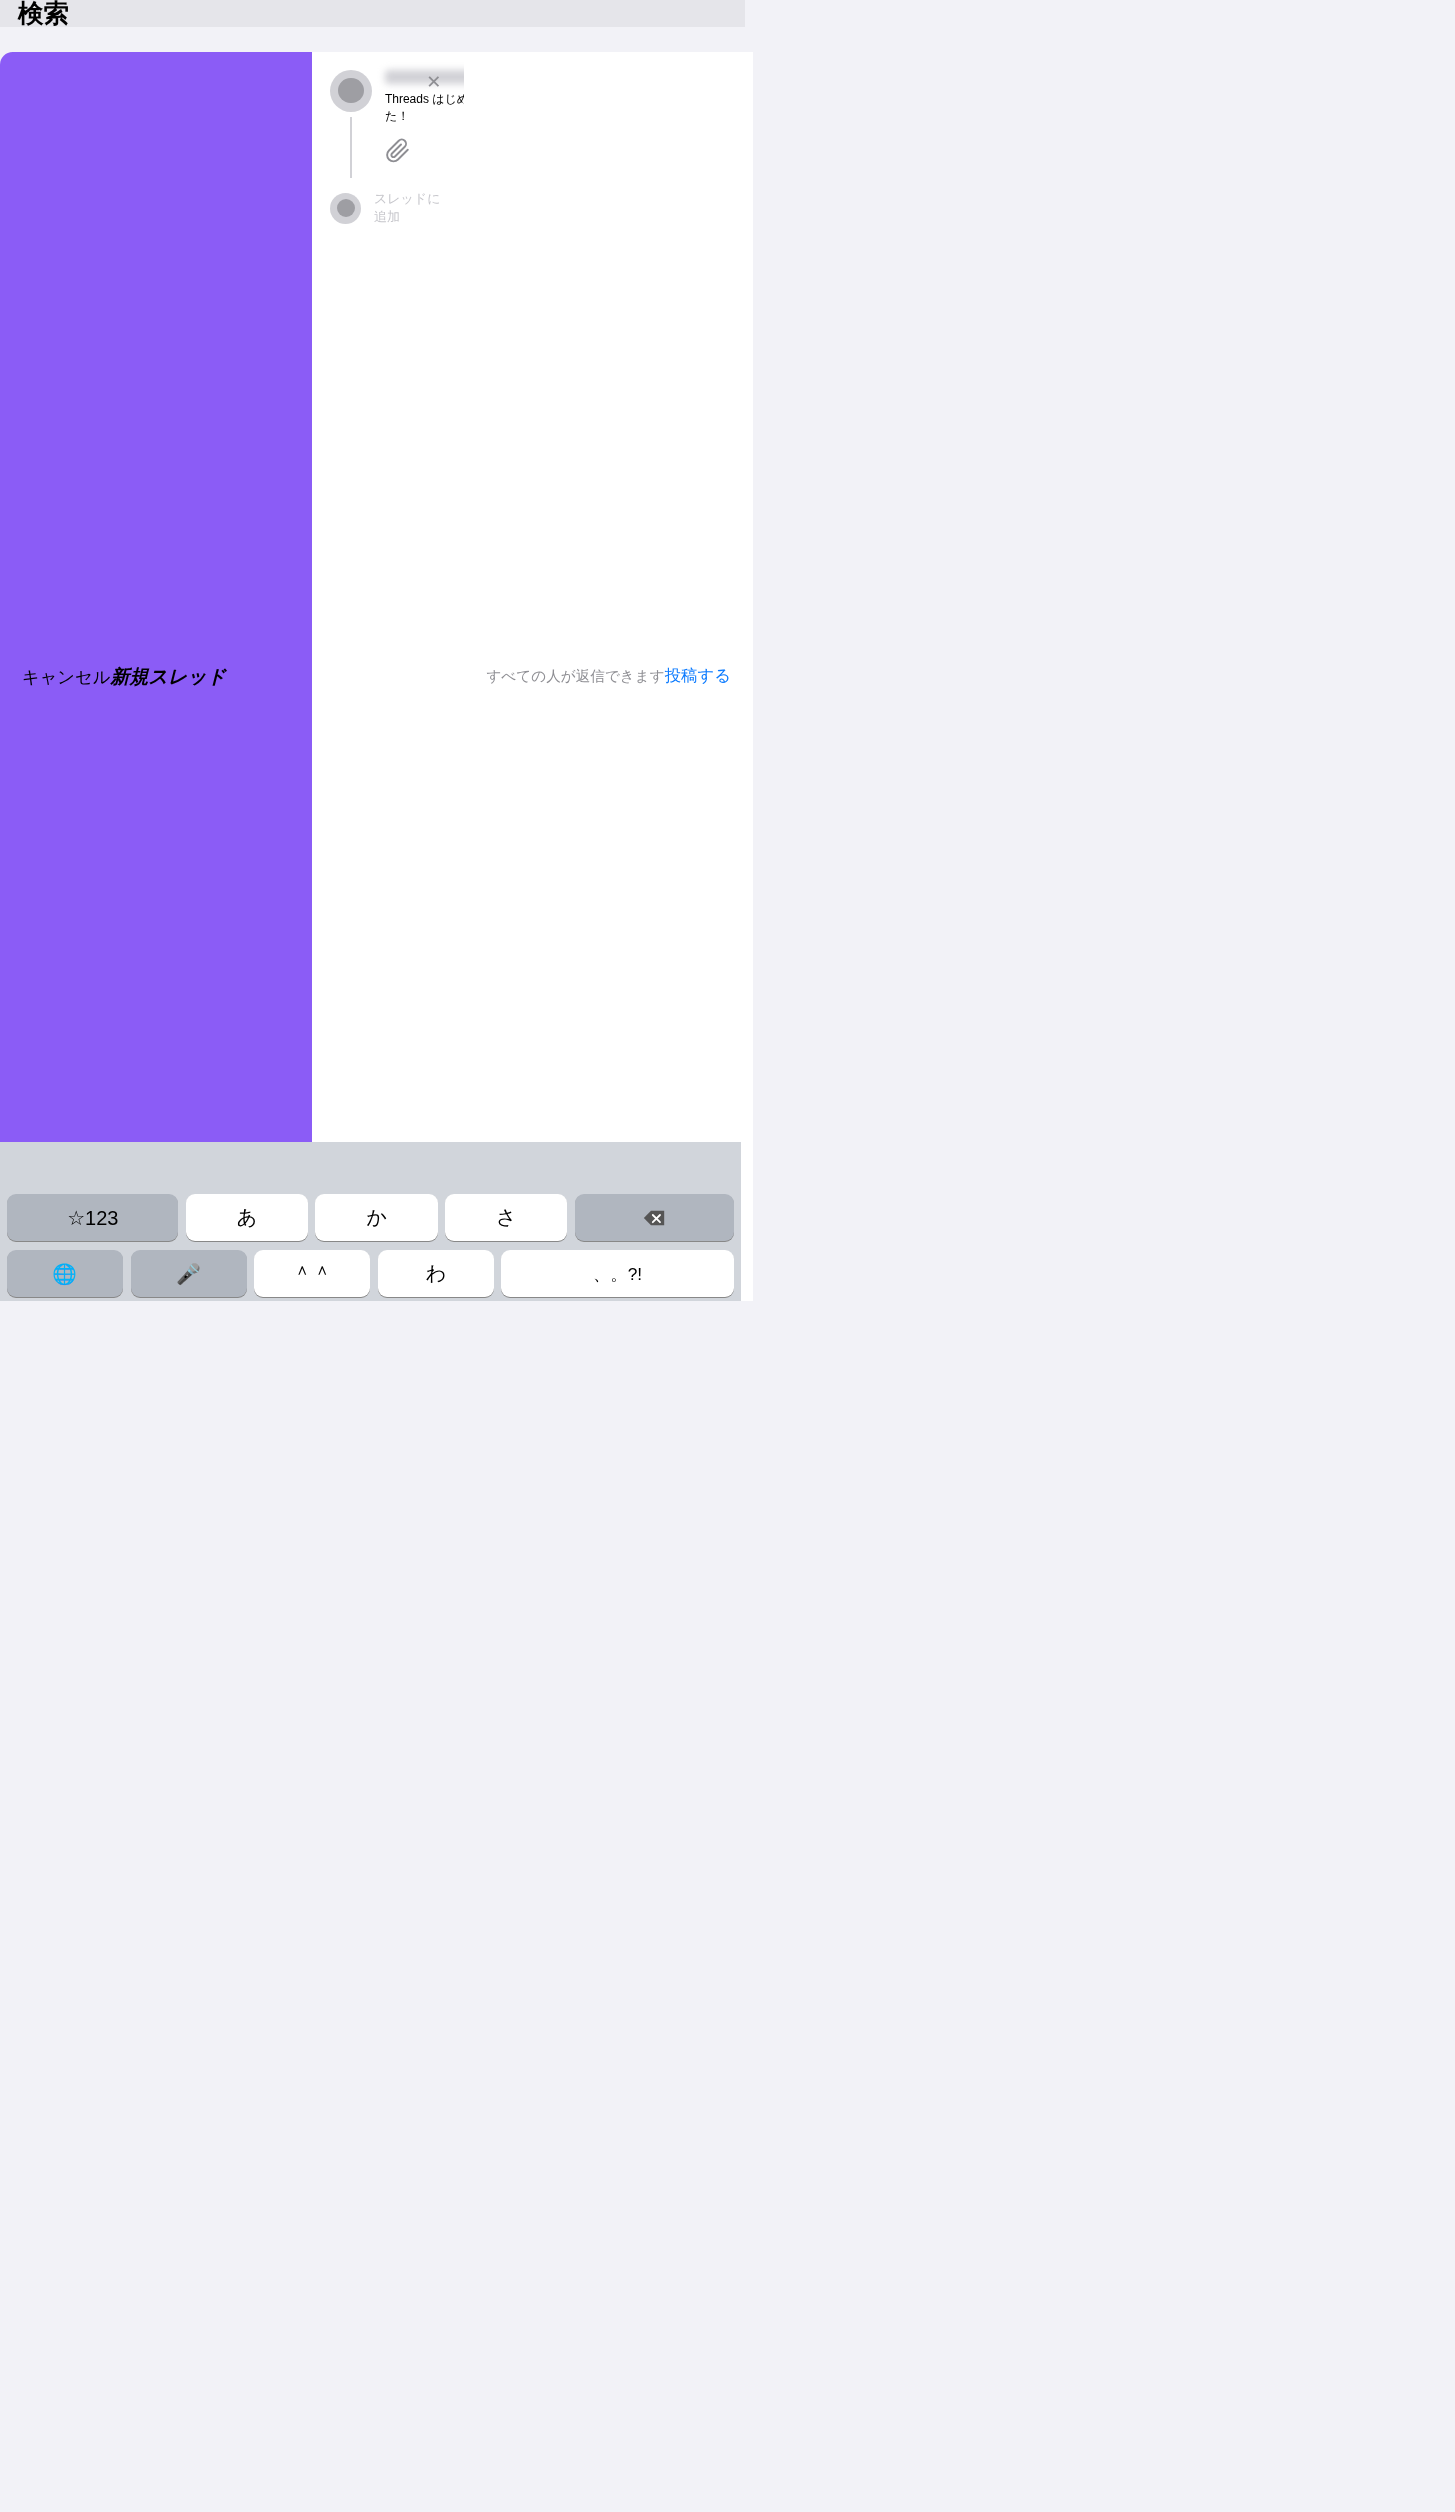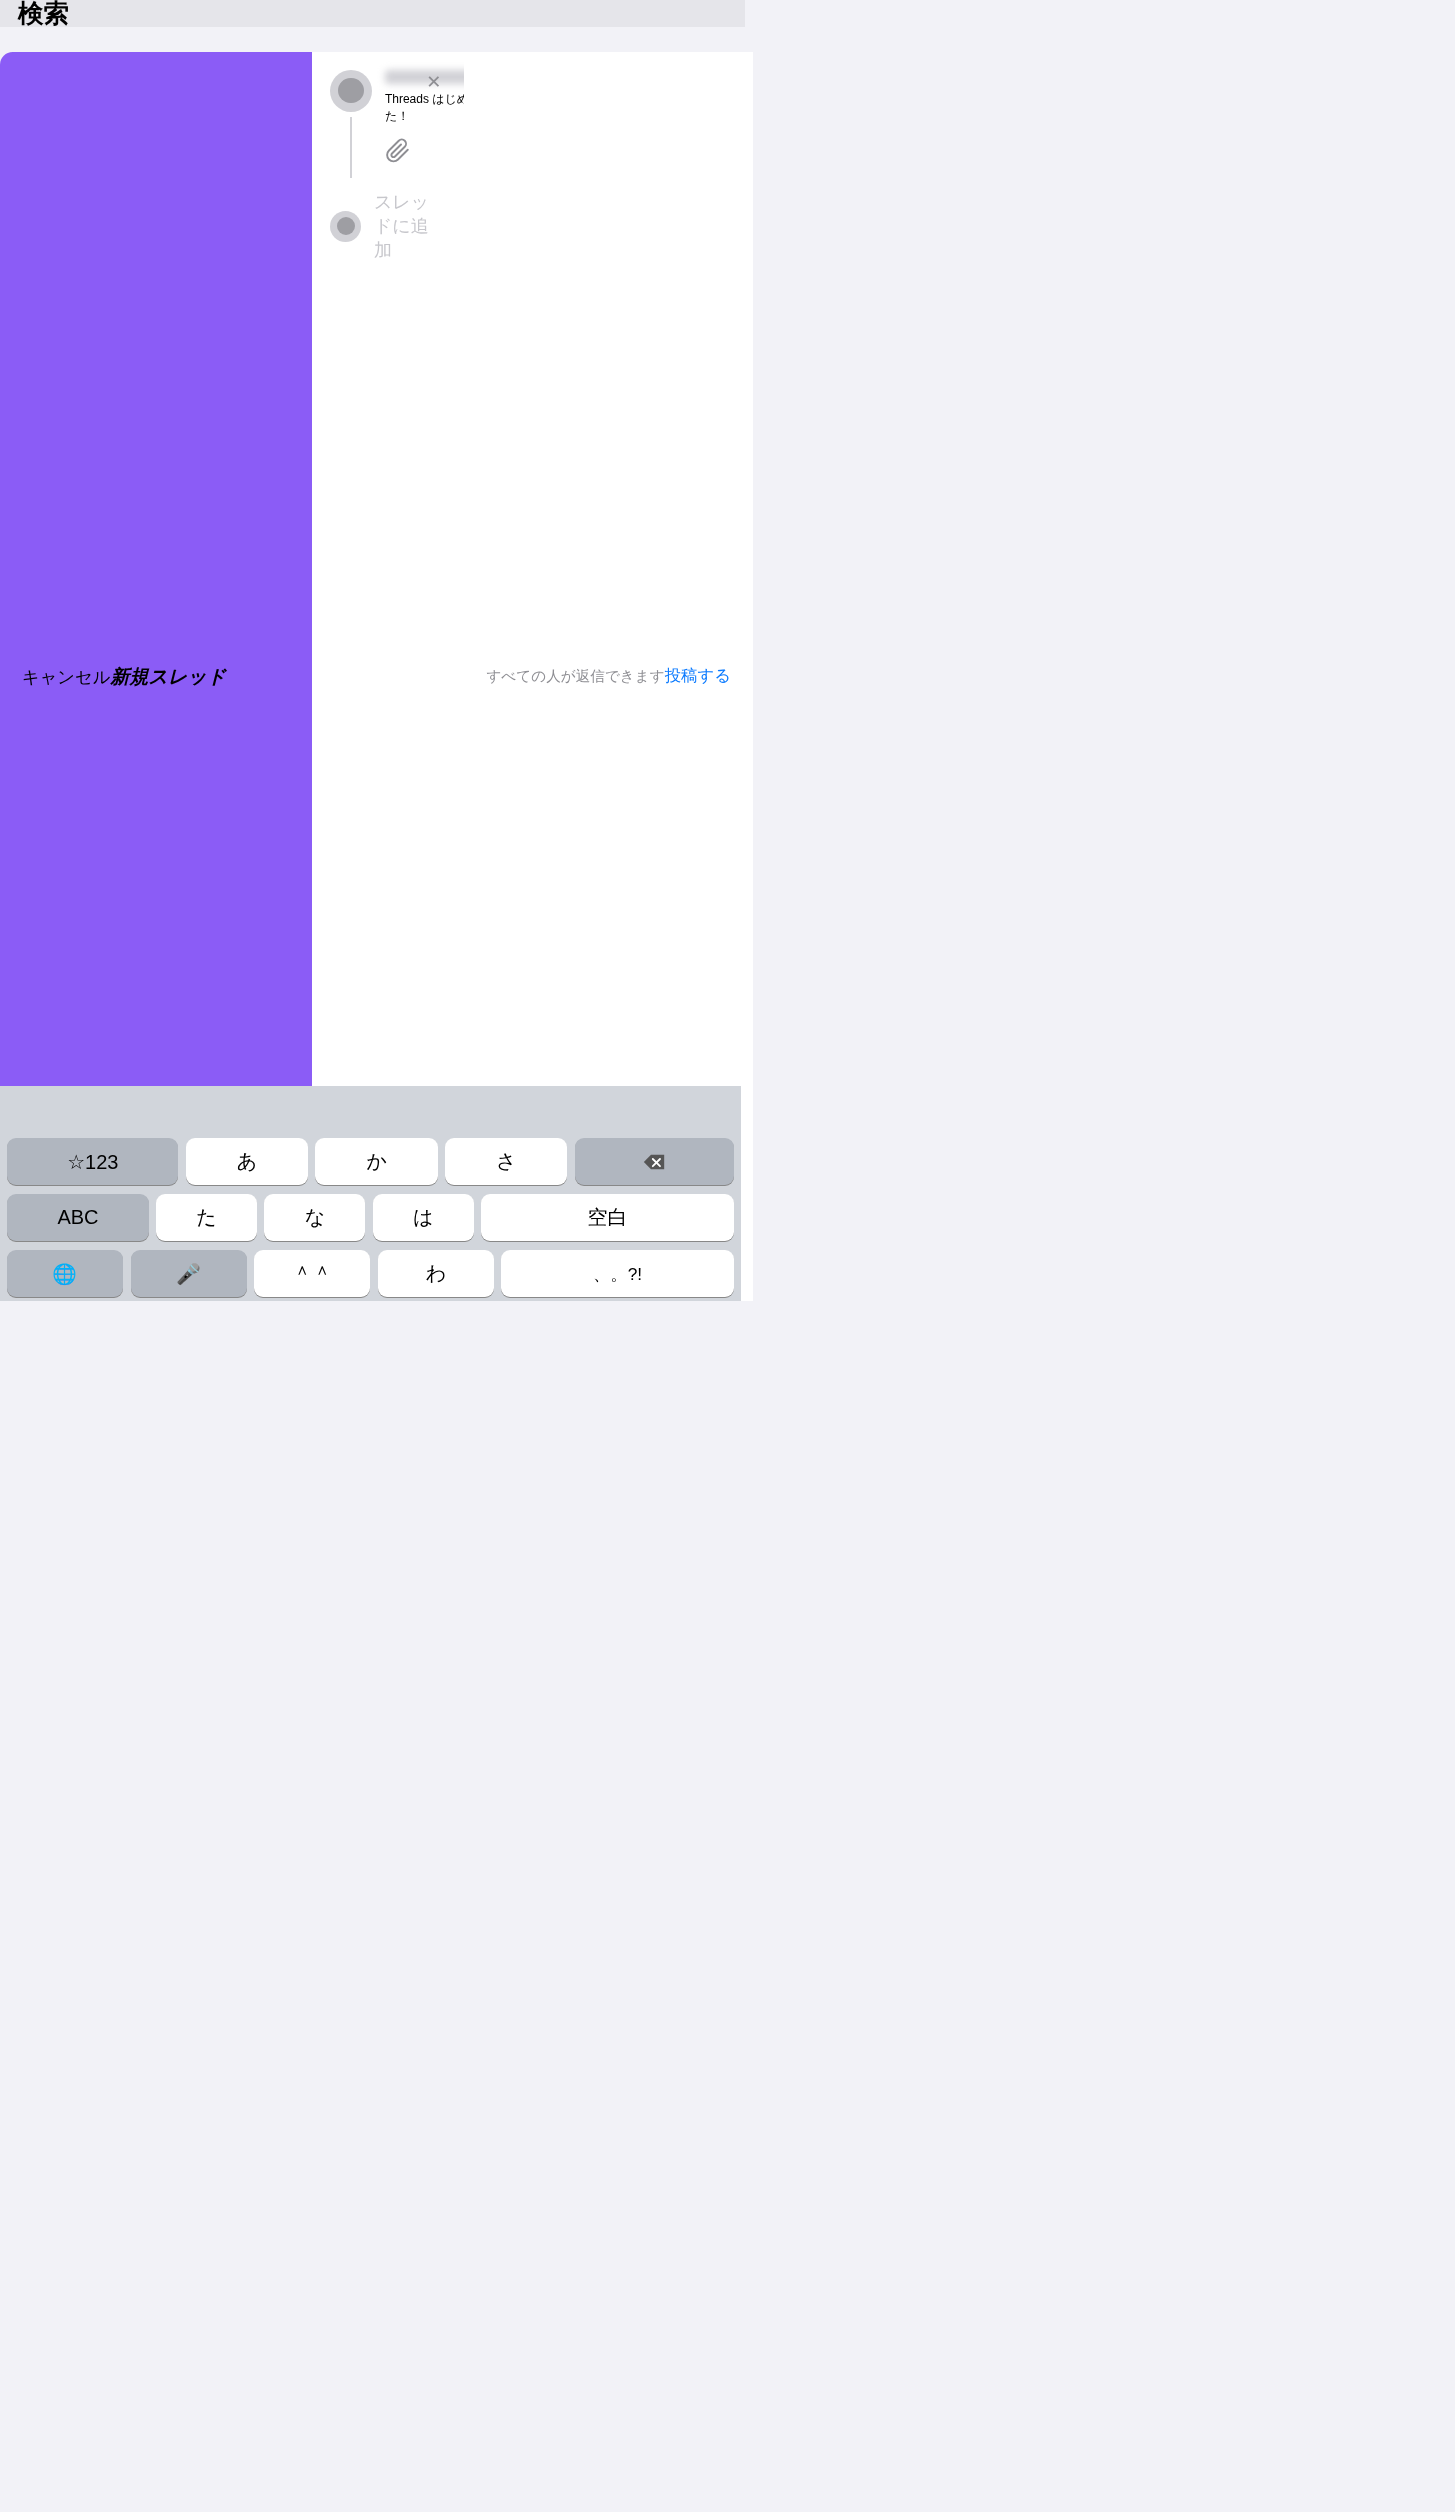--- a/index.html
+++ b/index.html
@@ -189,21 +189,21 @@
     }
 
     .avatar-small-icon {
       width: 18px;
       height: 18px;
       border-radius: 50%;
       background: #9e9ea3;
     }
 
     .add-thread-text {
-      font-size: 18px;
+      font-size: 13px;
       color: #c7c7cc;
     }
 
     
     .modal-footer {
       padding: 12.7px 22px;
       display: flex;
       align-items: center;
       justify-content: space-between;
       border-top: none;
@@ -416,37 +416,20 @@
         </div>
         <div class="key key-delete">
           <svg width="24" height="18" viewBox="0 0 40 30" fill="none">
             <path d="M15 3 L3 15 L15 27 L37 27 L37 3 Z" fill="#555"></path>
             <line x1="18" y1="10" x2="30" y2="22" stroke="white" stroke-width="3" stroke-linecap="round"></line>
             <line x1="30" y1="10" x2="18" y2="22" stroke="white" stroke-width="3" stroke-linecap="round"></line>
           </svg>
         </div>
       </div>
 
-      <div class="key-row">
-        <div class="key key-wide-gray">
-          <span>ABC</span>
-        </div>
-        <div class="key key-white">
-          <span>た</span>
-        </div>
-        <div class="key key-white">
-          <span>な</span>
-        </div>
-        <div class="key key-white">
-          <span>は</span>
-        </div>
-        <div class="key key-space">
-          <span>空白</span>
-        </div>
-      </div>
 
 
       <div class="key-row">
         <div class="key-bottom-gray">
           <span class="key-bottom-icon">🌐</span>
         </div>
         <div class="key-bottom-gray">
           <span class="key-bottom-icon">🎤</span>
         </div>
         <div class="key-bottom-white">

